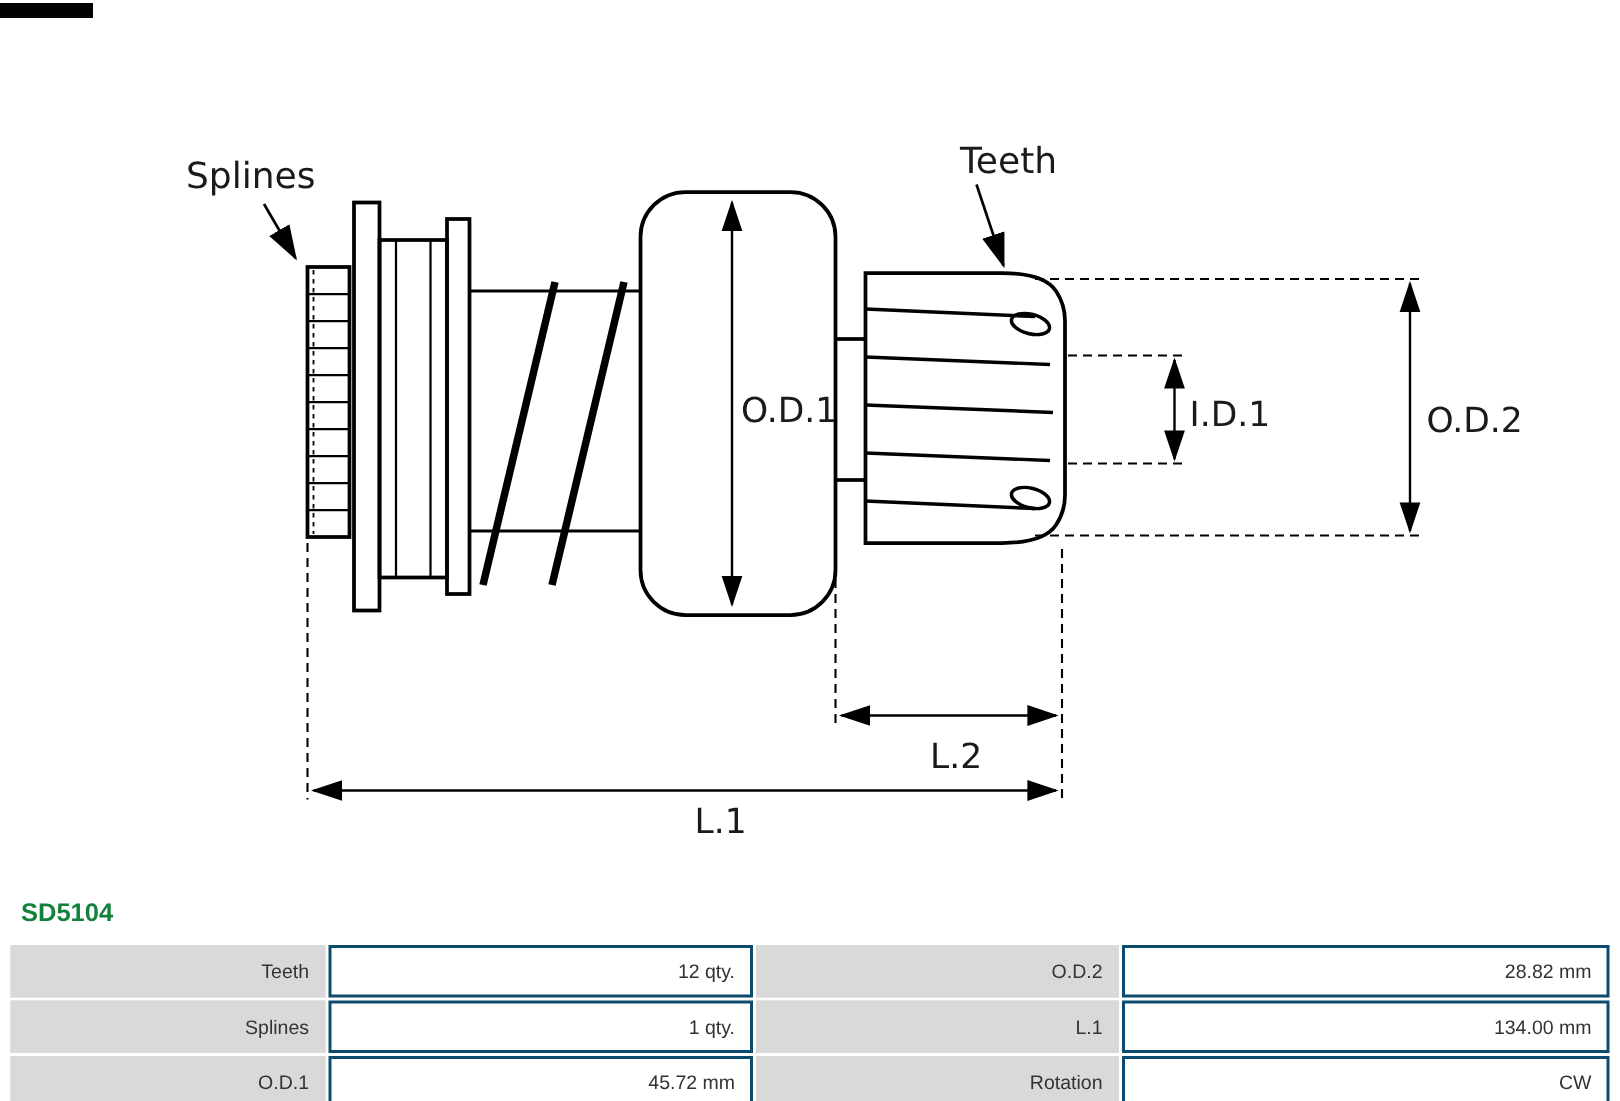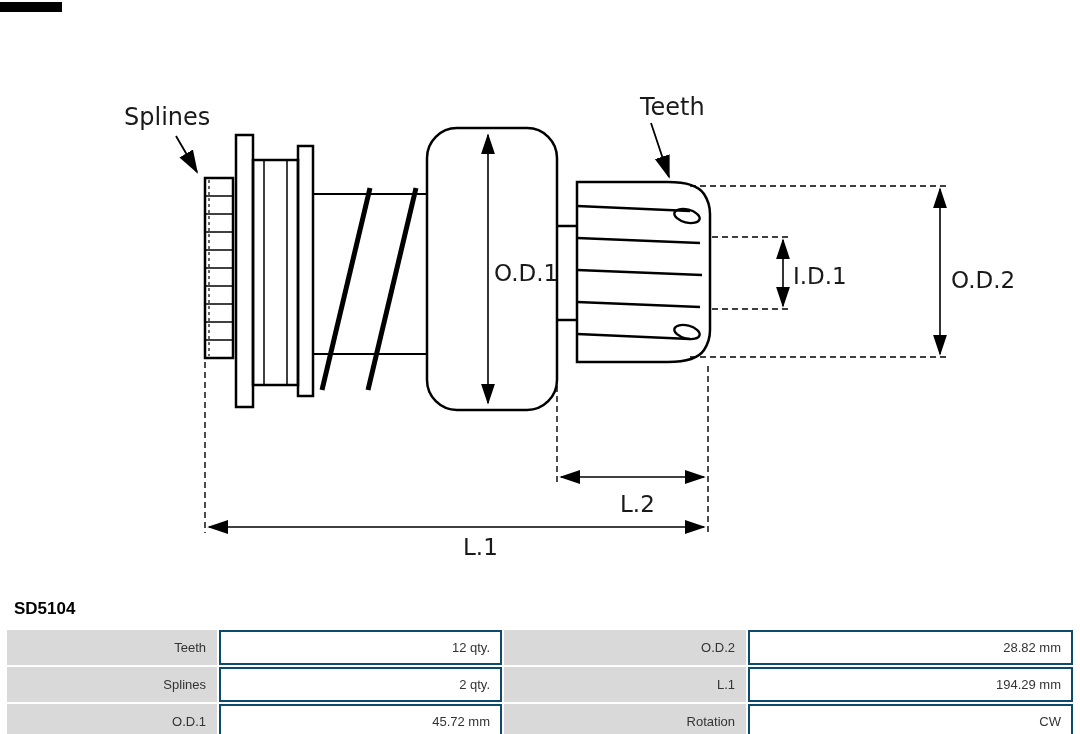--- a/index.html
+++ b/index.html
@@ -6,21 +6,21 @@
   body{
     width:1080px;height:734px;background:#ffffff;position:relative;overflow:hidden;
     font-family:"Liberation Sans", sans-serif;
   }
   .logo-bar{position:absolute;left:0;top:2px;width:62px;height:10px;background:#000;}
   #diagram{position:absolute;left:0;top:0;}
   #diagram text{font-family:"DejaVu Sans", sans-serif;fill:#1a1a1a;}
   .dim-label{font-size:23px;}
   .part-label{font-size:24px;}
   .part-number{
-    position:absolute;left:14px;top:599px;font-size:17px;font-weight:bold;color:#000000;
+    position:absolute;left:14px;top:599px;font-size:17px;font-weight:bold;color:#15803d;
   }
   table.spec{
     position:absolute;left:5px;top:628px;width:1070px;
     border-collapse:separate;border-spacing:2px;font-size:13px;color:#333;
     table-layout:fixed;
   }
   table.spec td{padding:8px 10px;text-align:right;overflow:hidden;white-space:nowrap;}
   td.lbl{background:#d9d9d9;border:1px solid #d9d9d9;}
   td.val{background:#ffffff;border:2px solid #0c4a6e;}
 </style>
@@ -135,23 +135,23 @@
   </colgroup>
   <tbody>
     <tr>
       <td class="lbl">Teeth</td>
       <td class="val">12 qty.</td>
       <td class="lbl">O.D.2</td>
       <td class="val">28.82 mm</td>
     </tr>
     <tr>
       <td class="lbl">Splines</td>
-      <td class="val">2 qty.</td>
+      <td class="val">1 qty.</td>
       <td class="lbl">L.1</td>
-      <td class="val">194.29 mm</td>
+      <td class="val">134.00 mm</td>
     </tr>
     <tr>
       <td class="lbl">O.D.1</td>
       <td class="val">45.72 mm</td>
       <td class="lbl">Rotation</td>
       <td class="val">CW</td>
     </tr>
   </tbody>
 </table>
 

